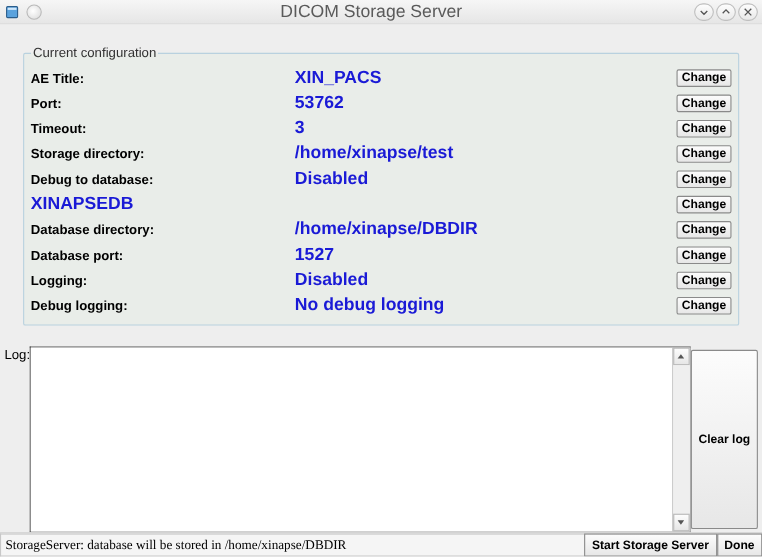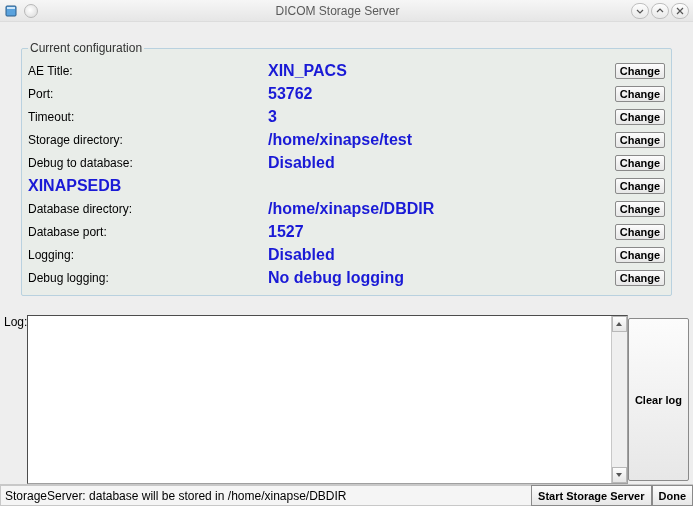--- a/index.html
+++ b/index.html
@@ -31,21 +31,21 @@
   .titlebar .spinner {
     width: 14px; height: 14px; border-radius: 50%;
     border: 1px solid #b8b8b8;
     background: radial-gradient(circle at 5px 5px,#fff,#d8d8d8);
     margin-right: 6px;
   }
   .titlebar .title {
     flex: 1;
     text-align: center;
     color: #5a5a5a;
-    font-size: 12px;
+    font-size: 16px;
   }
   .titlebar .win-controls {
     display: flex;
     gap: 2px;
   }
   .win-btn {
     width: 18px; height: 16px;
     border-radius: 8px;
     border: 1px solid #bfbfbf;
     background: linear-gradient(#fdfdfd,#e9e9e9);
@@ -70,21 +70,21 @@
     color: #333;
     font-size: 12px;
   }
   .row {
     display: flex;
     align-items: center;
     height: 23px;
   }
   .row .label {
     width: 240px;
-    font-weight: normal;
+    font-weight: bold;
     color: #000;
     font-size: 12px;
   }
   .row .value {
     flex: 1;
     color: #1a1ad6;
     font-weight: bold;
     font-size: 16px;
   }
   .row .change-btn {
@@ -160,20 +160,21 @@
     border: 1px solid #c8c8c8;
     border-right: none;
     background: #f5f5f5;
     padding: 2px 4px;
     font-size: 12px;
     color: #000;
     display: flex;
     align-items: center;
     white-space: nowrap;
     overflow: hidden;
+    font-family: Liberation Serif, serif;
   }
   .statusbar button {
     border-radius: 0;
     font-weight: bold;
     font-size: 11px;
     padding: 0 6px;
   }
 </style>
 </head>
 <body>

